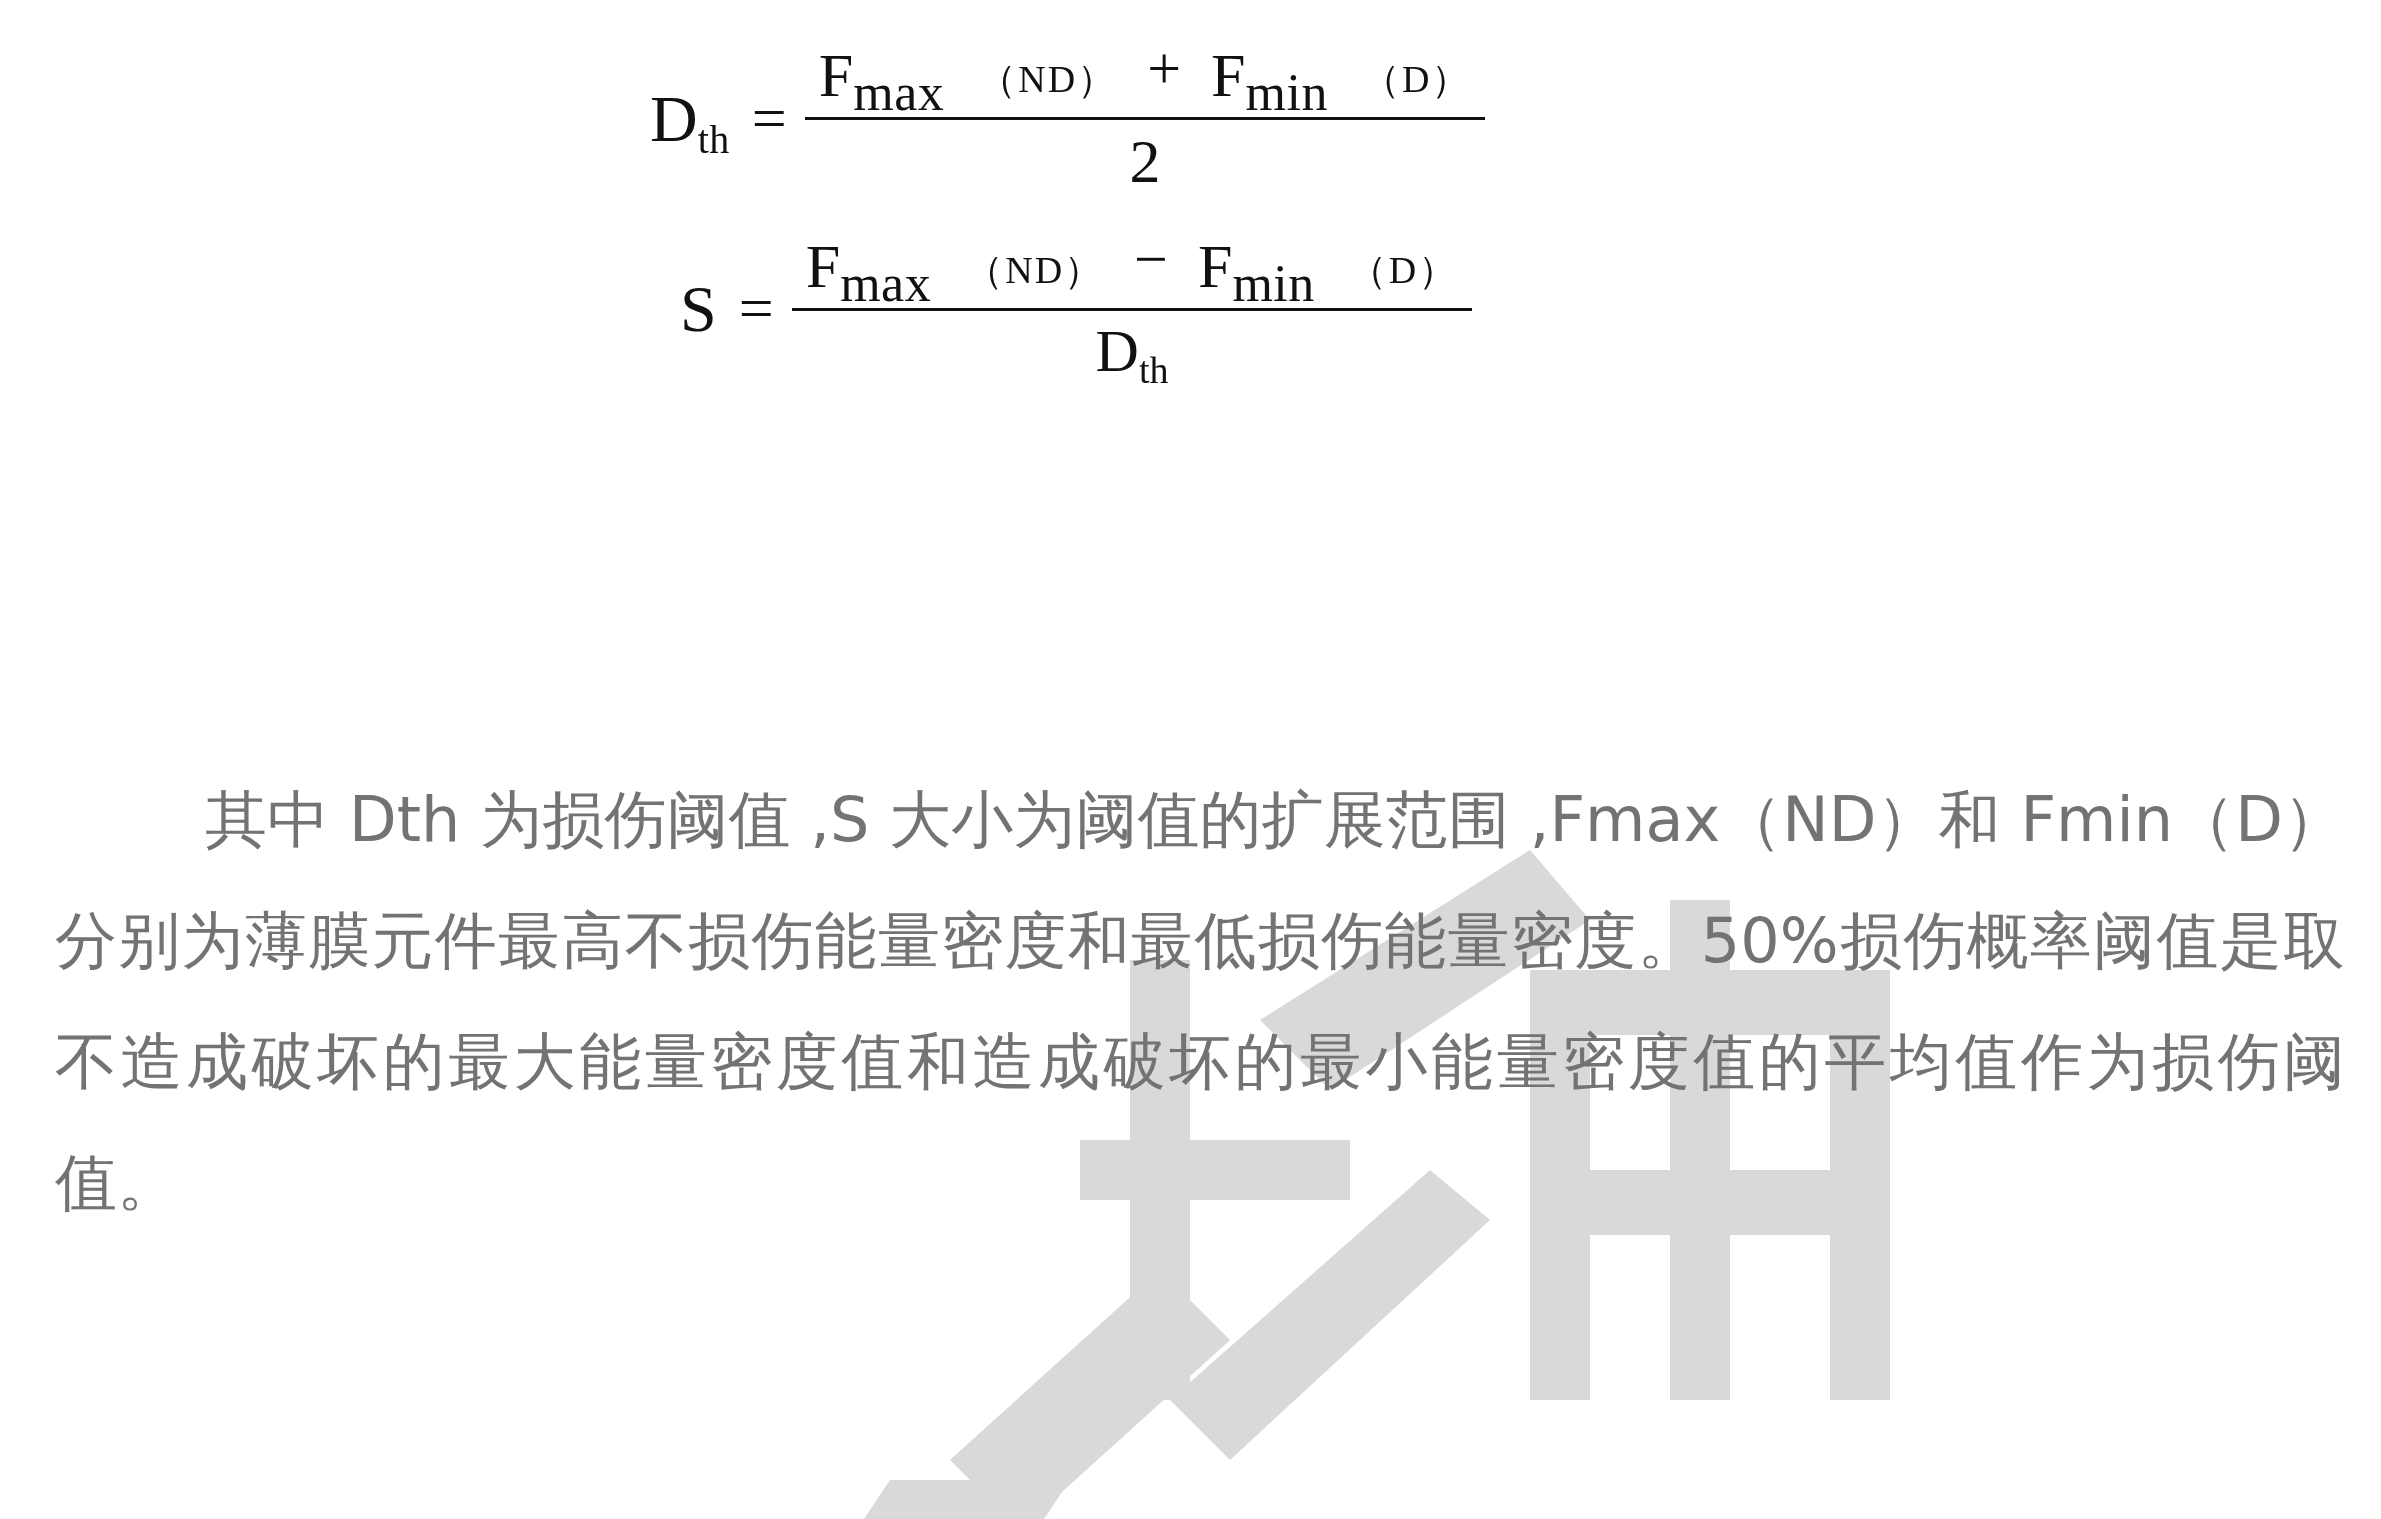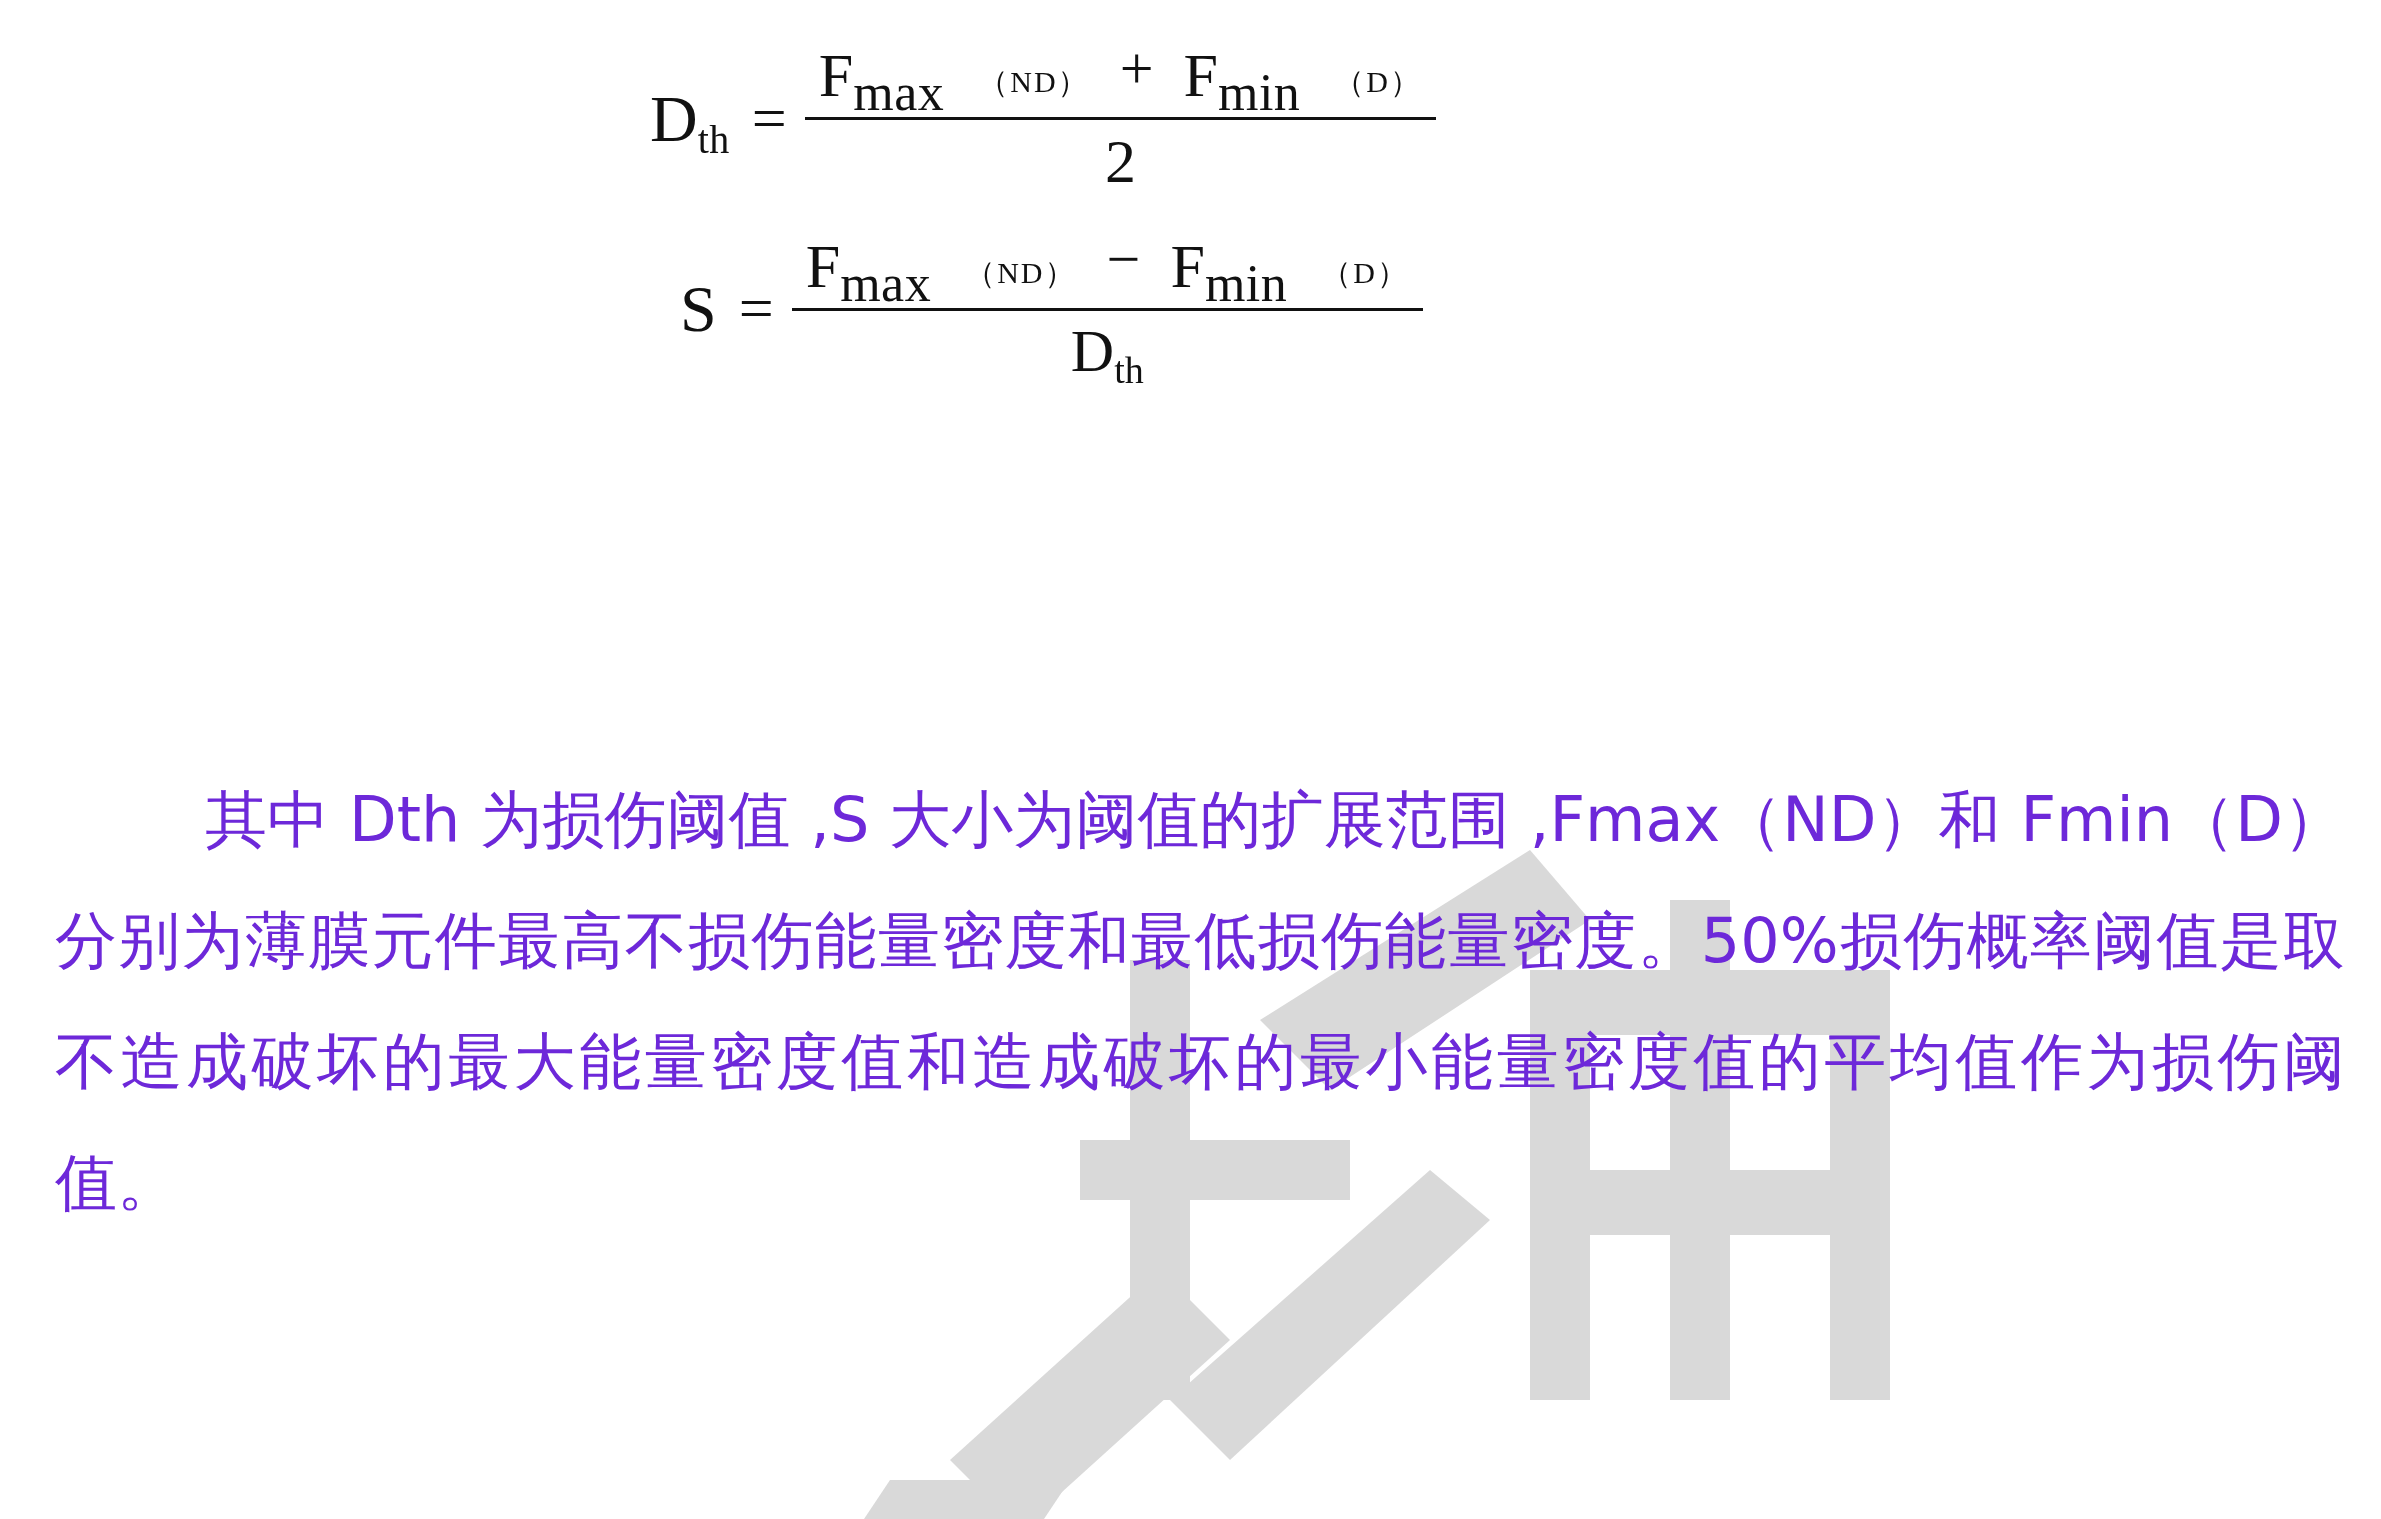--- a/index.html
+++ b/index.html
@@ -85,21 +85,21 @@
     display: inline-flex;
     align-items: baseline;
   }
   .term .sub {
     font-size: 52px;
     position: relative;
     top: 14px;
     letter-spacing: 0.5px;
   }
   .paren {
-    font-size: 30px;
+    font-size: 38px;
     letter-spacing: 2px;
     margin-left: 34px;
     position: relative;
     top: -4px;
   }
   .op {
     font-size: 60px;
     margin: 0 26px;
     position: relative;
     top: -8px;
@@ -123,21 +123,21 @@
 
   
   #paragraph {
     position: absolute;
     left: 55px;
     top: 760px;
     width: 2290px;
     z-index: 2;
     font-size: 62px;
     line-height: 1.95;
-    color: #6d28d9;
+    color: #737373;
     text-align: justify;
     text-justify: inter-character;
     font-family: "DejaVu Sans", sans-serif;
   }
   #paragraph .indent { display: inline-block; width: 150px; }
   #paragraph p { margin: 0; }
 </style>
 </head>
 <body>
 

